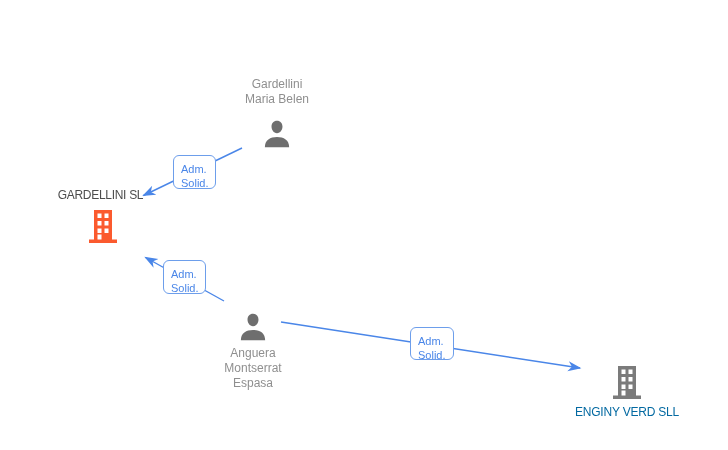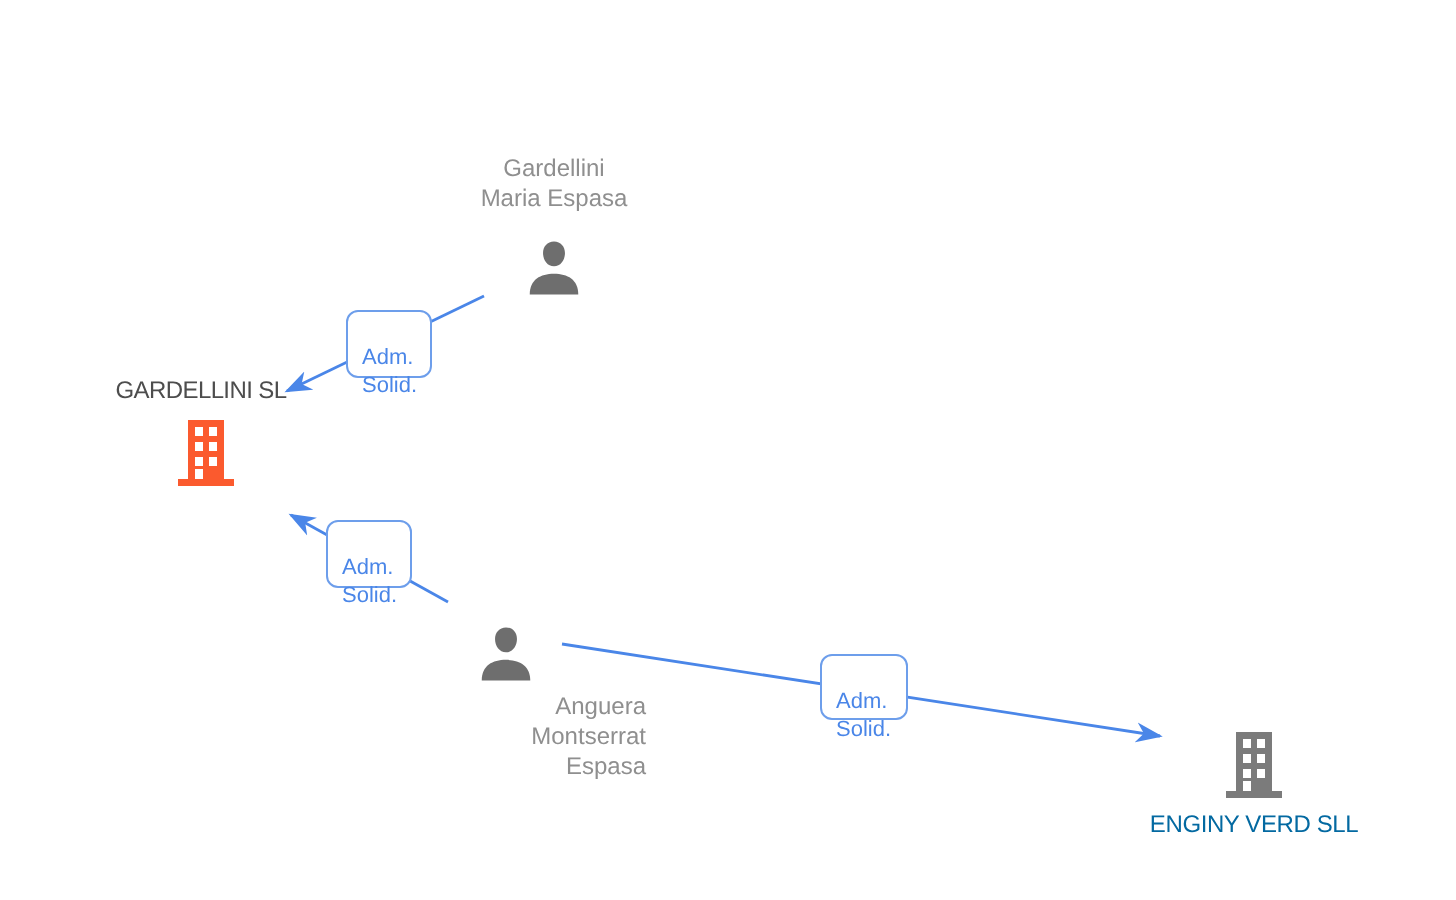--- a/index.html
+++ b/index.html
@@ -58,21 +58,21 @@
   .building-gray { fill: #7b7b7b; }
   .edge-label {
     position: absolute;
     box-sizing: border-box;
     background: #ffffff;
     border: 1.5px solid #6d9eeb;
     border-radius: 6px;
     color: #4a86e8;
     font-size: 11px;
     line-height: 14px;
-    padding: 16px 0 0 7px;
+    padding: 6px 0 0 7px;
     text-align: left;
   }
   .brand {
     position: absolute;
     right: 2px;
     bottom: 2px;
     white-space: nowrap;
     line-height: 20px;
   }
   .brand-c {
@@ -107,21 +107,21 @@
         <path d="M0,0.4 L9.6,4 L0,7.6 L2.8,4 Z" fill="#4a86e8"></path>
       </marker>
     </defs>
     <line class="edge" x1="242" y1="119" x2="143.5" y2="166.5" marker-end="url(#arrow)"></line>
     <line class="edge" x1="224" y1="272" x2="145.5" y2="228.5" marker-end="url(#arrow)"></line>
     <line class="edge" x1="281" y1="293" x2="580" y2="339" marker-end="url(#arrow)"></line>
   </svg>
 
   <div class="node-label" style="left:197px; top:48px; width:160px;">
     <div>Gardellini</div>
-    <div>Maria Espasa</div>
+    <div>Maria Belen</div>
   </div>
   <div class="icon" style="left:263px; top:91px;">
     <svg width="28" height="28" viewBox="0 0 24 24" class="person-fill">
       <path d="M12 0.6 c2.9 0 4.7 2.2 4.7 5 c0 2.9 -1.8 5.7 -4.7 5.7 c-2.9 0 -4.7 -2.8 -4.7 -5.7 c0 -2.8 1.8 -5 4.7 -5 z"></path>
       <path d="M1.6 23.4 c0 -6.4 4.6 -8.9 10.4 -8.9 c5.8 0 10.4 2.5 10.4 8.9 z"></path>
     </svg>
   </div>
 
   <div class="node-label company-name" style="left:40px; top:159px; width:121px;">
     <div>GARDELLINI SL</div>
@@ -138,21 +138,21 @@
       <rect x="8.5" y="24.5" width="4" height="5" fill="#ffffff"></rect>
     </svg>
   </div>
 
   <div class="icon" style="left:239px; top:284px;">
     <svg width="28" height="28" viewBox="0 0 24 24" class="person-fill">
       <path d="M12 0.6 c2.9 0 4.7 2.2 4.7 5 c0 2.9 -1.8 5.7 -4.7 5.7 c-2.9 0 -4.7 -2.8 -4.7 -5.7 c0 -2.8 1.8 -5 4.7 -5 z"></path>
       <path d="M1.6 23.4 c0 -6.4 4.6 -8.9 10.4 -8.9 c5.8 0 10.4 2.5 10.4 8.9 z"></path>
     </svg>
   </div>
-  <div class="node-label" style="left:183px; top:317px; width:140px;text-align:right;">
+  <div class="node-label" style="left:183px; top:317px; width:140px;">
     <div>Anguera</div>
     <div>Montserrat</div>
     <div>Espasa</div>
   </div>
 
   <div class="icon" style="left:613px; top:337px;">
     <svg width="28" height="33" viewBox="0 0 28 33" class="building-gray">
       <path d="M5 0 h18 v29.5 h-18 z M0 29.5 h28 v3.5 h-28 z" fill-rule="evenodd"></path>
       <rect x="8.5" y="3.5" width="4" height="4.5" fill="#ffffff"></rect>
       <rect x="15.5" y="3.5" width="4" height="4.5" fill="#ffffff"></rect>

